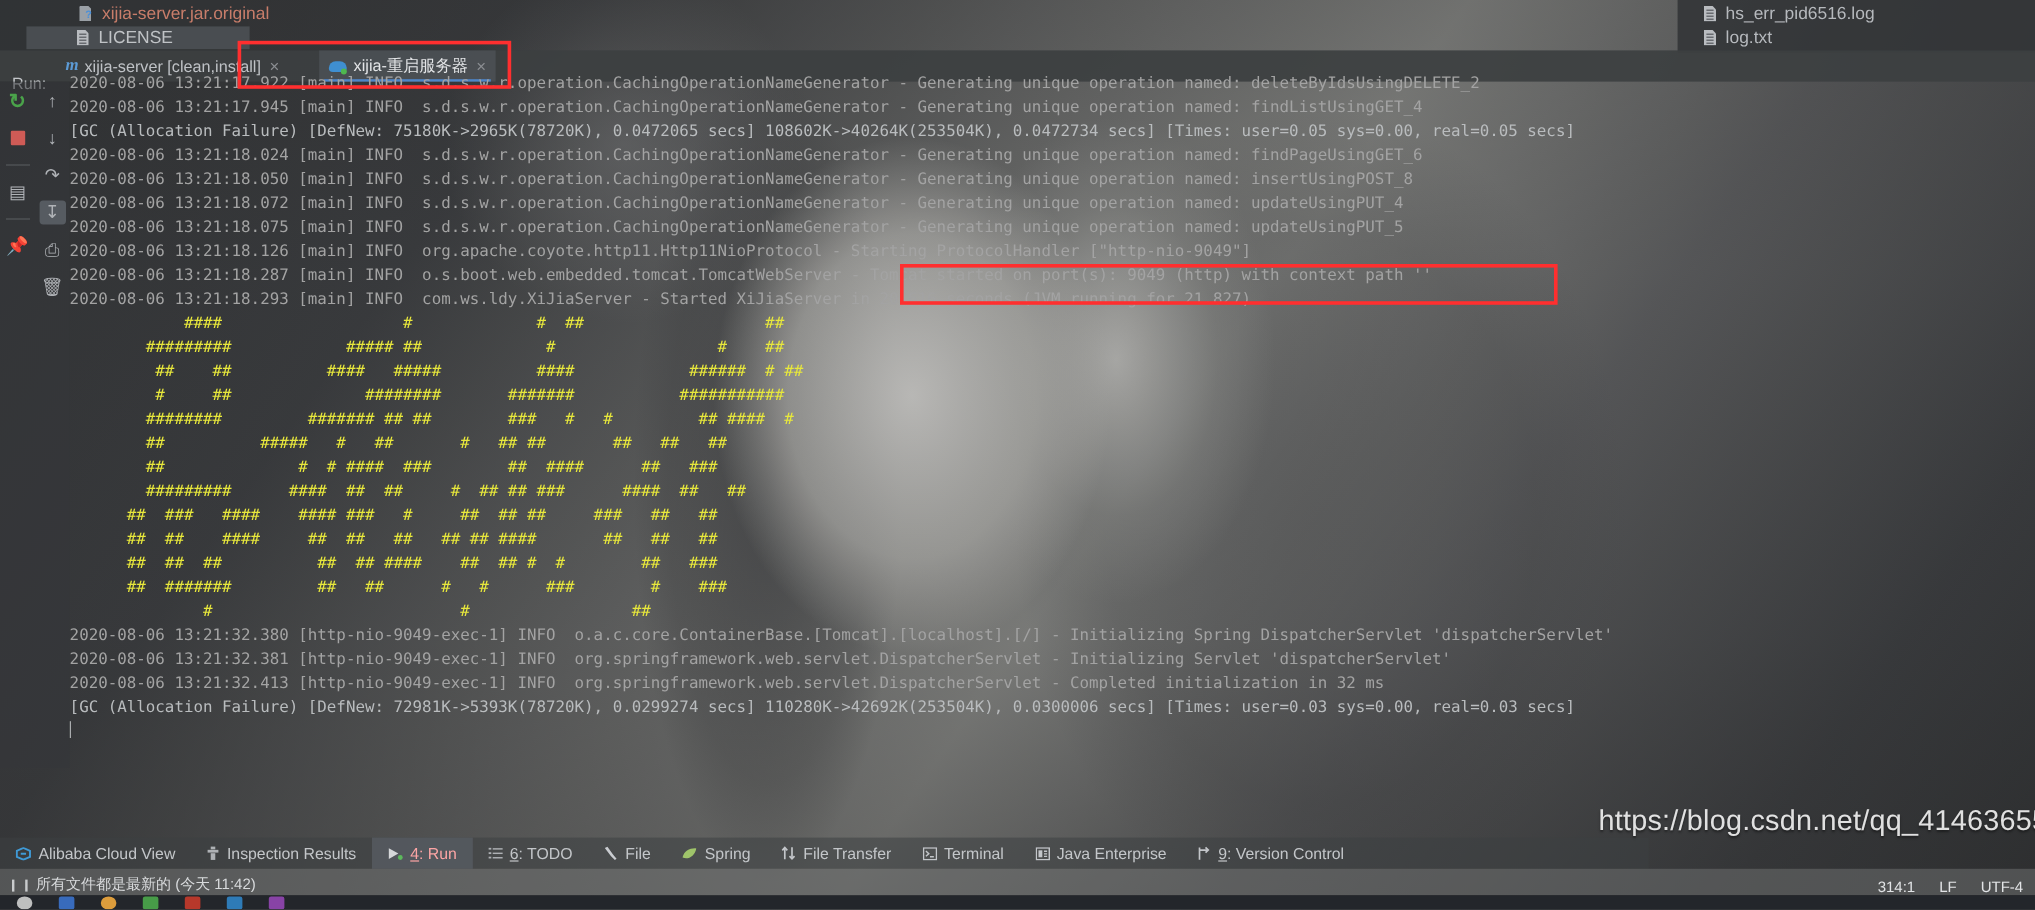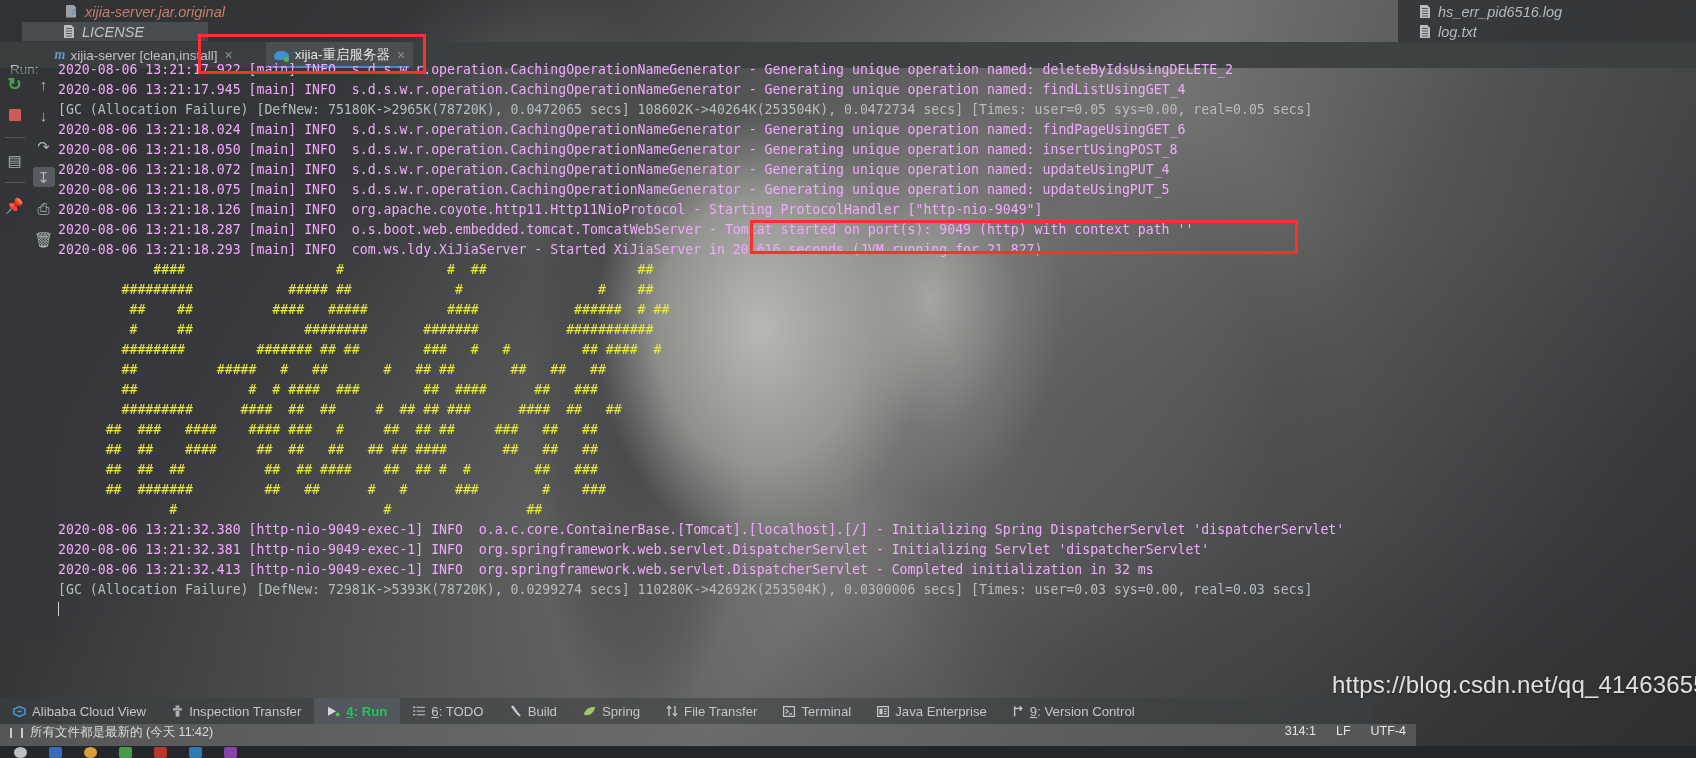--- a/index.html
+++ b/index.html
@@ -25,21 +25,21 @@
       linear-gradient(125deg, #2f3236 0%, #3a3d42 22%, #6e706f 42%, #8e8f8a 55%, #5d5f62 70%, #3a3d42 88%, #2e3135 100%);
     filter: saturate(0.55);
   }
   #wallpaper-shade {
     position: absolute; left: 0; top: 0; width: 1696px; height: 758px;
     background: linear-gradient(180deg, rgba(43,43,43,0.30) 0%, rgba(43,43,43,0.18) 30%, rgba(43,43,43,0.22) 70%, rgba(43,43,43,0.42) 100%);
   }
 
   
   #top-strip {
-    position: absolute; left: 0; top: 0; width: 1696px; height: 44px; font-style: italic;
+    position: absolute; left: 0; top: 0; width: 1696px; height: 44px;
   }
   .tree-row {
     position: absolute;
     display: flex; align-items: center; gap: 6px;
     font-size: 14.5px;
     white-space: nowrap;
   }
   .tree-left-bg {
     position: absolute; left: 0; top: 0; width: 206px; height: 44px;
     background: rgba(49,51,53,0.88);
@@ -162,50 +162,50 @@
 
   
   #console {
     position: absolute; left: 58px; top: 60px; width: 1638px; height: 580px;
     overflow: hidden;
     font-family: "DejaVu Sans Mono", "Liberation Mono", monospace;
     font-size: 13.2px;
     line-height: 20px;
     white-space: pre;
   }
-  .log-line { color: #f0abfc; height: 20px; }
+  .log-line { color: #a3a3a3; height: 20px; }
   .log-gc   { color: #b9bcbe; }
   .art-line { color: #e8e83c; height: 20px; letter-spacing: 0px; }
   .caret {
     display: inline-block; width: 1px; height: 14px;
     background: #c8cacc; vertical-align: -2px;
   }
 
   
   #bottom-bar {
     position: absolute; left: 0; top: 698px; width: 1374px; height: 26px;
     background: rgba(60,63,65,0.55);
     display: flex; align-items: flex-end;
     font-size: 13.2px; color: #c3c6c9;
   }
   .bb-item {
     display: flex; align-items: center; gap: 6px;
     height: 26px; padding: 0 13px; white-space: nowrap;
   }
   .bb-item.active {
-    background: rgba(88,94,100,0.75); color: #22c55e; font-weight: bold; margin-top: 44px;
+    background: rgba(88,94,100,0.75); color: #fca5a5; font-weight: normal; margin-top: 44px;
   }
   .bb-ico { font-size: 12.5px; color: #aeb1b5; display: inline-flex; }
   .u { text-decoration: underline; }
 
   
   #status-bar {
-    position: absolute; left: 0; top: 724px; width: 1416px; height: 22px;
+    position: absolute; left: 0; top: 724px; width: 1696px; height: 22px;
     background: rgba(110,112,112,0.55);
-    display: flex; align-items: flex-start;
+    display: flex; align-items: flex-end;
     font-size: 12.5px; color: #d8dadc;
   }
   #status-left { margin-left: 10px; display: flex; align-items: center; gap: 7px; }
   .sb-bars {
     display: inline-block; width: 9px; height: 10px;
     border-left: 2px solid #c9cbcd; border-right: 2px solid #c9cbcd;
   }
   #status-right {
     position: absolute; right: 10px; display: flex; align-items: center; gap: 20px;
     color: #e2e4e6; font-size: 12.5px;
@@ -311,21 +311,21 @@
       <span>Alibaba Cloud View</span>
     </div>
     <div class="bb-item">
       <span class="bb-ico">
         <svg width="11" height="12" viewBox="0 0 11 12">
           <rect x="3.6" y="0.5" width="3.8" height="2.3" fill="#aeb1b5"></rect>
           <rect x="1" y="3.2" width="9" height="2.3" fill="#aeb1b5"></rect>
           <rect x="3.6" y="6" width="3.8" height="5.6" fill="#aeb1b5"></rect>
         </svg>
       </span>
-      <span>Inspection Transfer</span>
+      <span>Inspection Results</span>
     </div>
     <div class="bb-item active">
       <span class="bb-ico">
         <svg width="13" height="11" viewBox="0 0 13 11">
           <path d="M1 0.8 L9 5.3 L1 9.8 Z" fill="#d6d8da"></path>
           <circle cx="10.6" cy="8.6" r="2" fill="#5cb85c"></circle>
         </svg>
       </span>
       <span><span class="u">4</span>: Run</span>
     </div>
@@ -343,21 +343,21 @@
         </svg>
       </span>
       <span><span class="u">6</span>: TODO</span>
     </div>
     <div class="bb-item">
       <span class="bb-ico">
         <svg width="12" height="12" viewBox="0 0 12 12">
           <path d="M1 1.6 L3.2 0.6 L8 7.2 L10.8 10.6 L9.4 11.6 L6.2 8.6 Z" fill="#c9ccd0"></path>
         </svg>
       </span>
-      <span>Build</span>
+      <span>File</span>
     </div>
     <div class="bb-item">
       <span class="bb-ico">
         <svg width="13" height="10" viewBox="0 0 13 10">
           <path d="M0.8 8.6 C2 3 7 0.6 12.2 1 C11 7.4 5.6 10.6 0.8 8.6 Z" fill="#9fc46a"></path>
         </svg>
       </span>
       <span>Spring</span>
     </div>
     <div class="bb-item">

